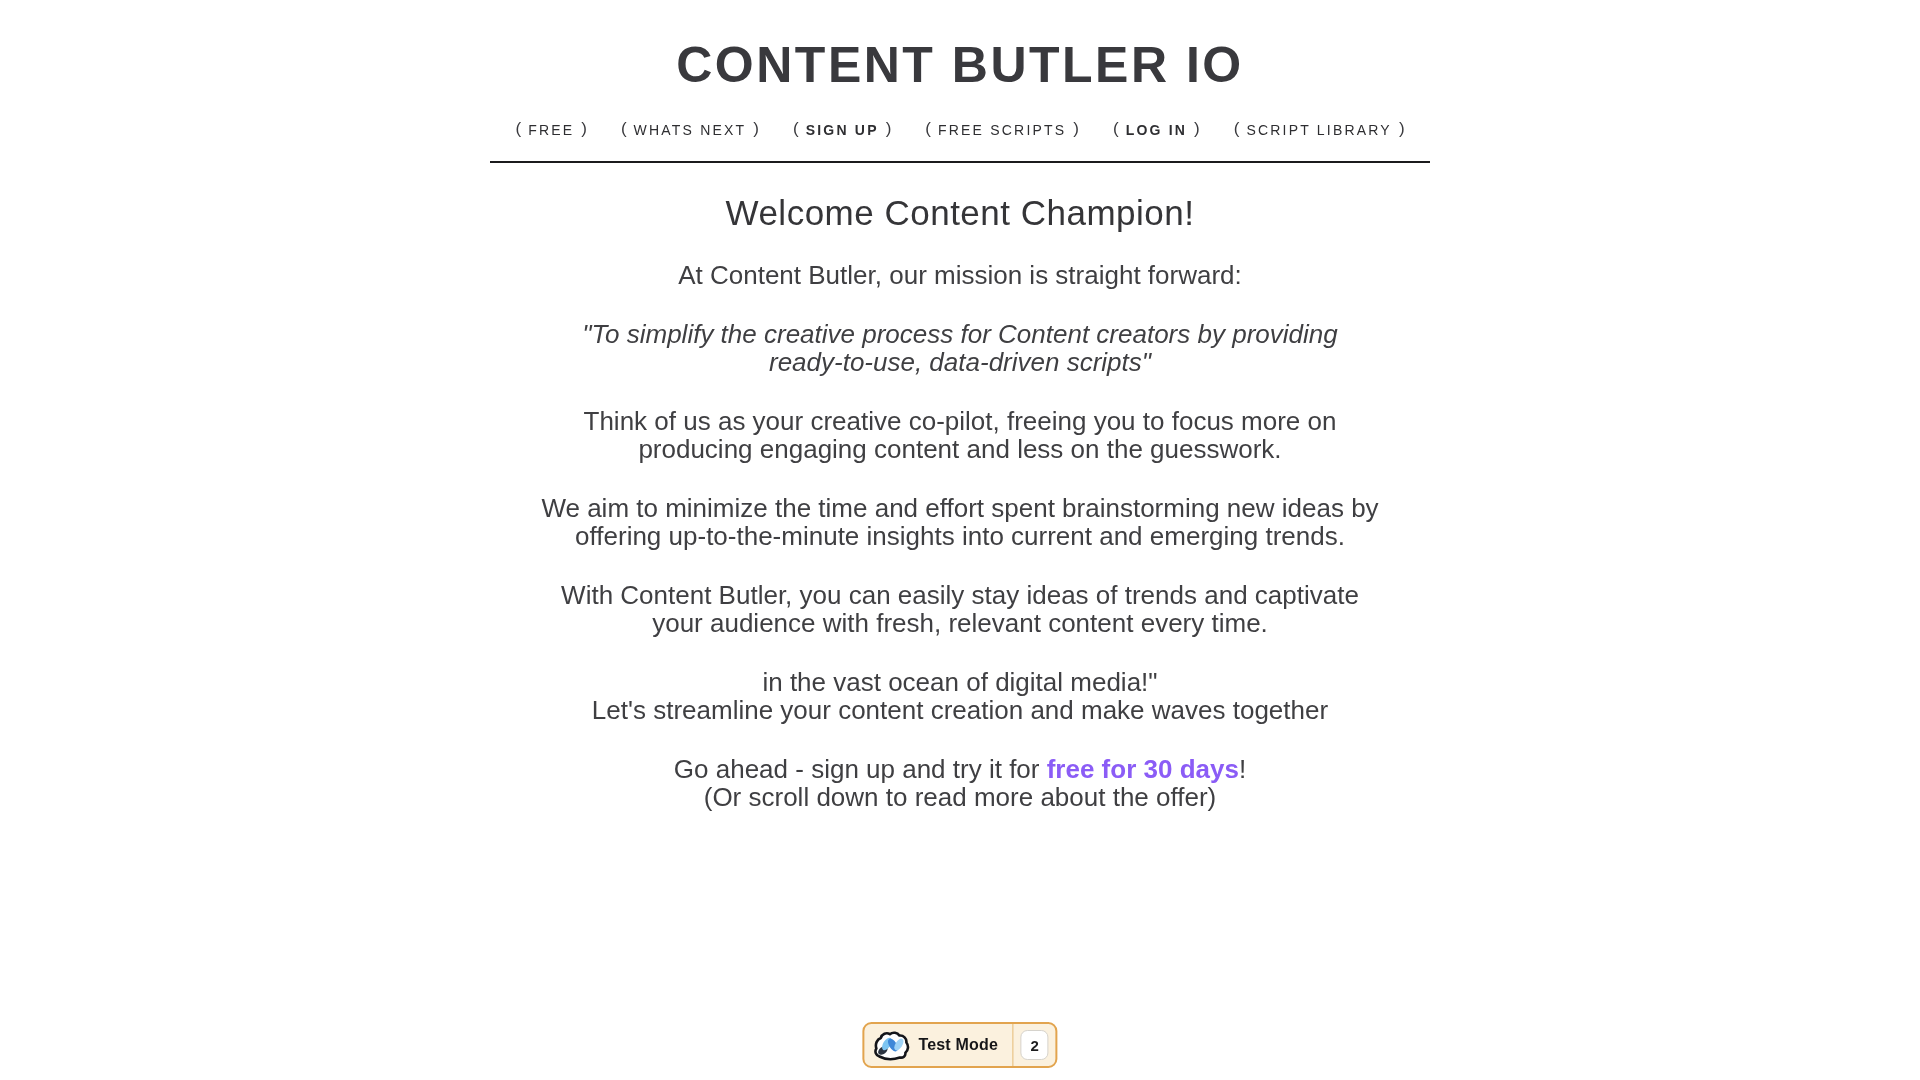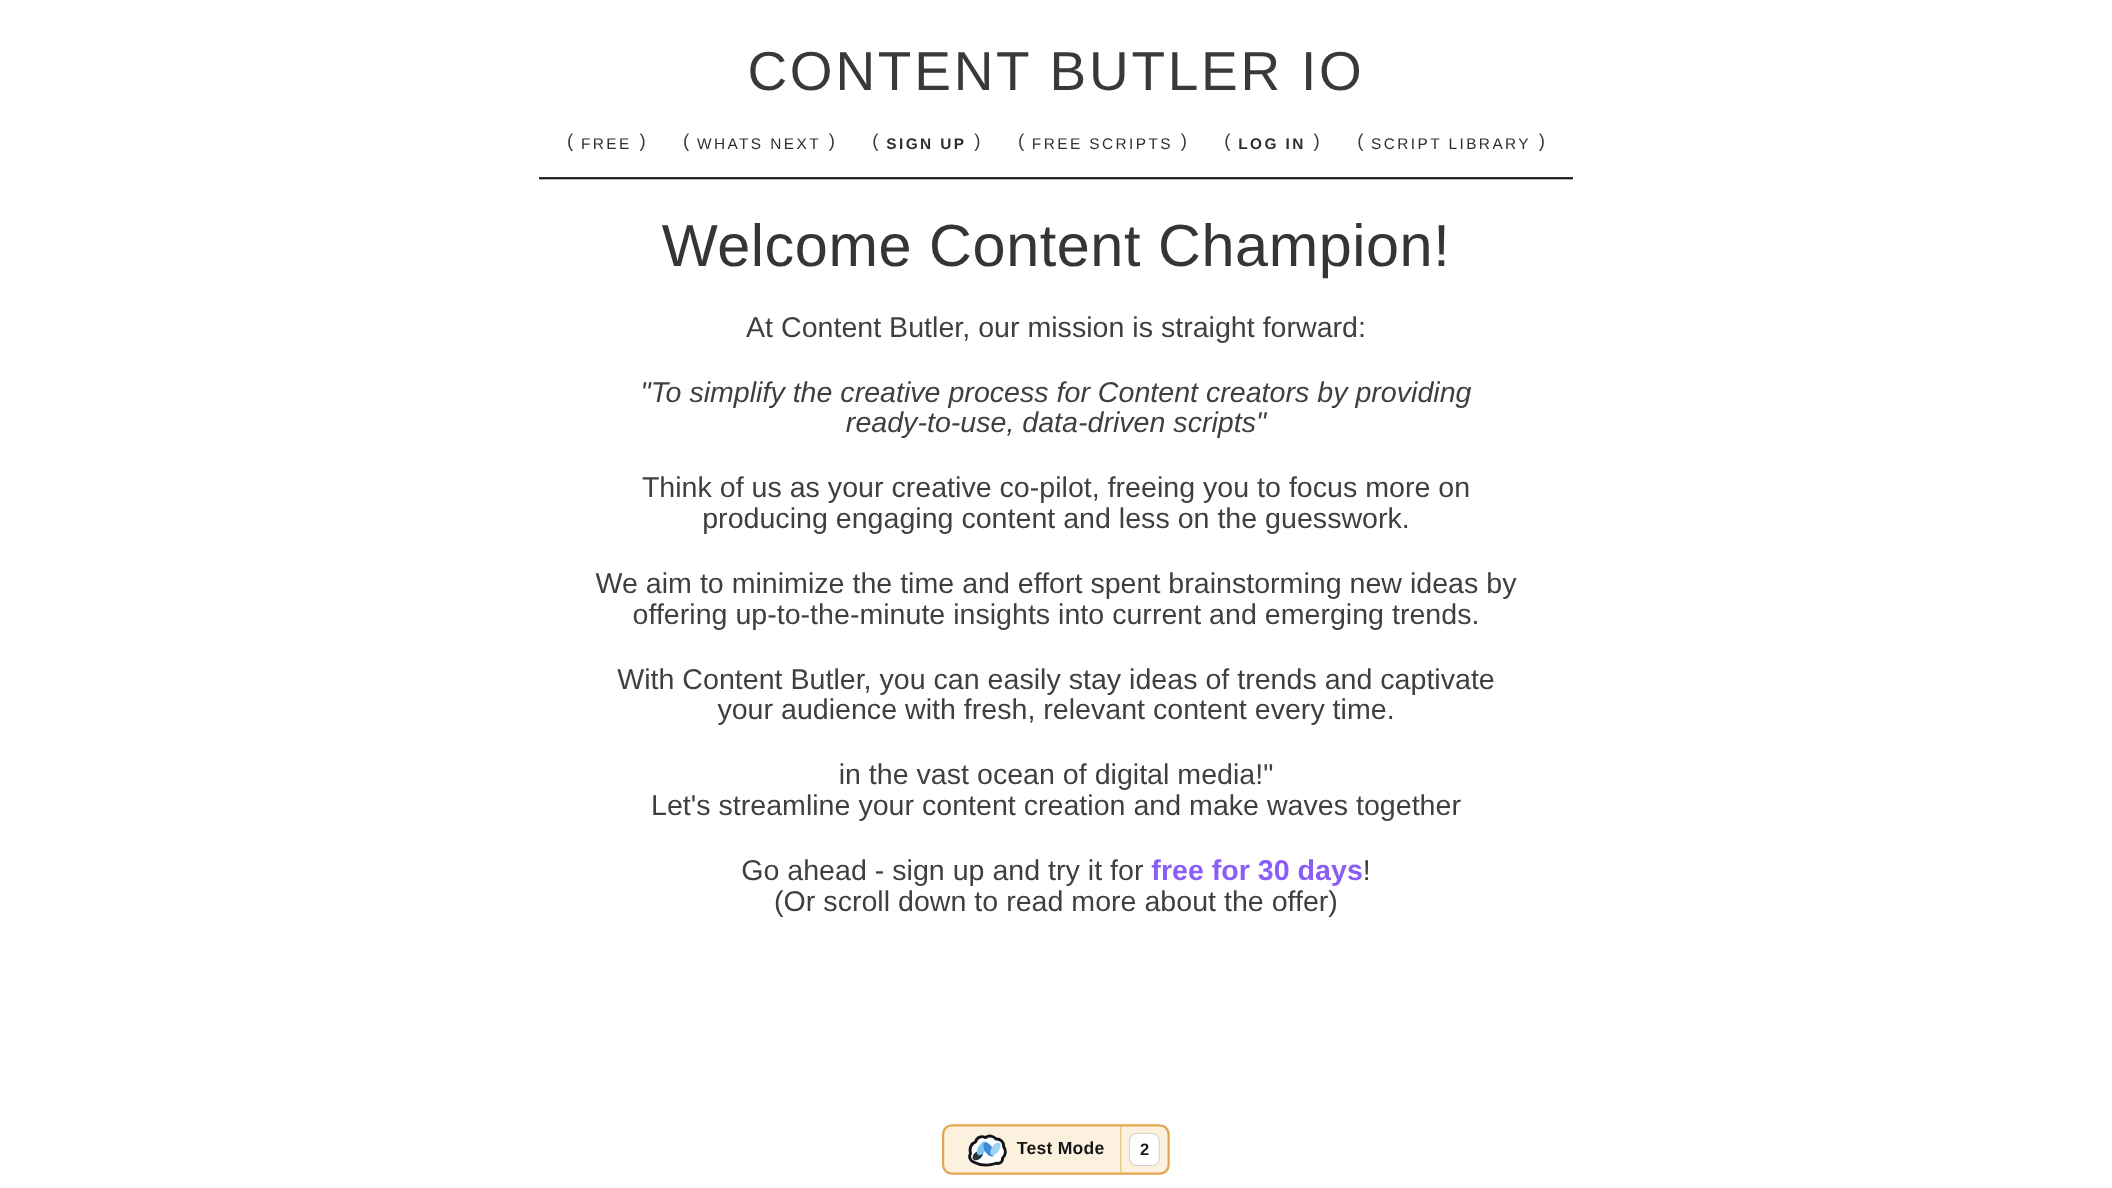--- a/index.html
+++ b/index.html
@@ -13,21 +13,21 @@
     color: #3f3f42;
   }
   .page {
     width: 940px;
     margin: 0 auto;
     text-align: center;
   }
   .site-title {
     margin-top: 36px;
     font-size: 50px;
-    font-weight: 400;
+    font-weight: 700;
     letter-spacing: 2.5px;
     color: #39393d;
     white-space: nowrap;
   }
   .nav {
     margin-top: 26px;
     display: flex;
     justify-content: center;
     align-items: center;
     gap: 34px;
@@ -53,21 +53,21 @@
   }
   .nav-item .nav-label { font-weight: 400; }
   .nav-item.bold .nav-label { font-weight: 700; }
   .rule {
     border: none;
     border-top: 2px solid #1b1b1d;
     margin-top: 21px;
   }
   .welcome-heading {
     margin-top: 30px;
-    font-size: 54px;
+    font-size: 35px;
     font-weight: 400;
     letter-spacing: 0.5px;
     color: #353538;
   }
   .content {
     margin-top: 28px;
     font-size: 26px;
     line-height: 28px;
     color: #3f3f42;
     font-weight: 400;
@@ -86,21 +86,21 @@
     border: 2px solid #e2a44e;
     border-radius: 9px;
     height: 46px;
     cursor: pointer;
     user-select: none;
   }
   .badge-main {
     display: flex;
     align-items: center;
     gap: 8px;
-    padding: 0 14px 0 20px;
+    padding: 0 14px 0 8px;
   }
   .badge-logo { display: flex; align-items: center; }
   .badge-label {
     font-size: 16px;
     font-weight: 700;
     color: #161618;
     letter-spacing: 0.2px;
     white-space: nowrap;
   }
   .badge-divider {

